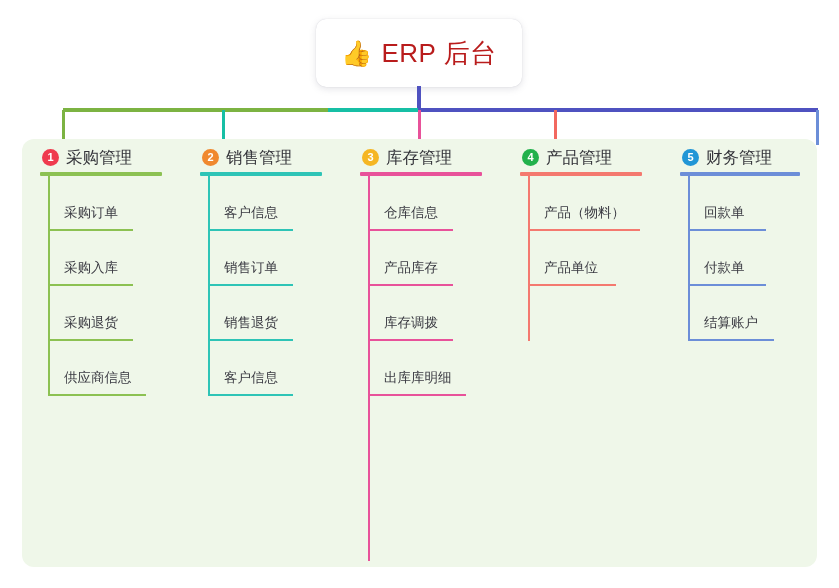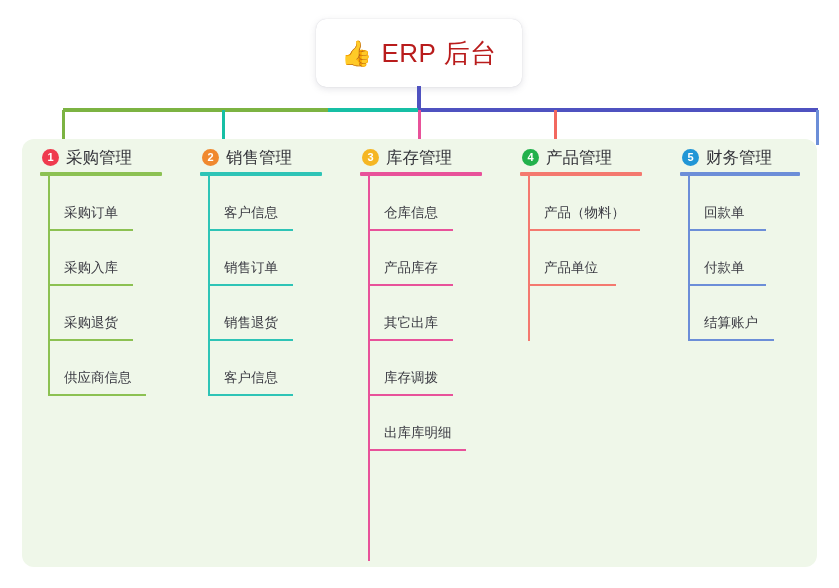--- a/index.html
+++ b/index.html
@@ -237,24 +237,20 @@
           <div class="spine" style="background: rgb(232, 82, 154); height: 385px;"></div>
           <div class="item">
             <span class="item-label">仓库信息</span>
             <div class="item-rule" style="background: rgb(232, 82, 154); width: 85px;"></div>
           </div>
           <div class="item">
             <span class="item-label">产品库存</span>
             <div class="item-rule" style="background: rgb(232, 82, 154); width: 85px;"></div>
           </div>
           <div class="item">
-            <span class="item-label">其它出库</span>
-            <div class="item-rule" style="background: rgb(232, 82, 154); width: 85px;"></div>
-          </div>
-          <div class="item">
             <span class="item-label">库存调拨</span>
             <div class="item-rule" style="background: rgb(232, 82, 154); width: 85px;"></div>
           </div>
           <div class="item">
             <span class="item-label">出库库明细</span>
             <div class="item-rule" style="background: rgb(232, 82, 154); width: 98px;"></div>
           </div>
         </div>
       </div>
       <div class="column col-3">

